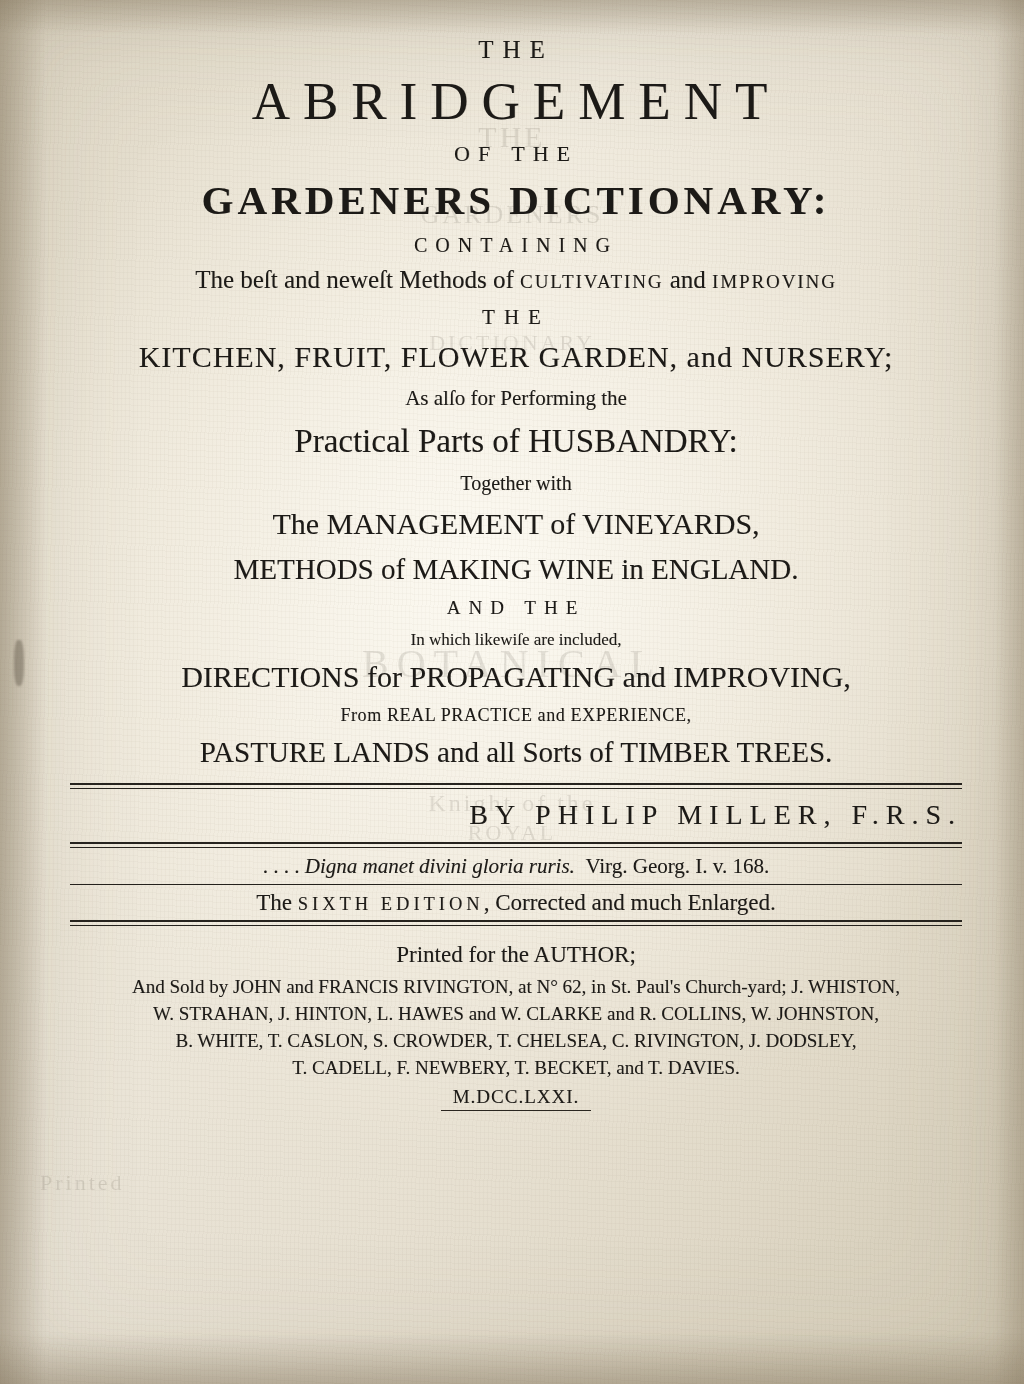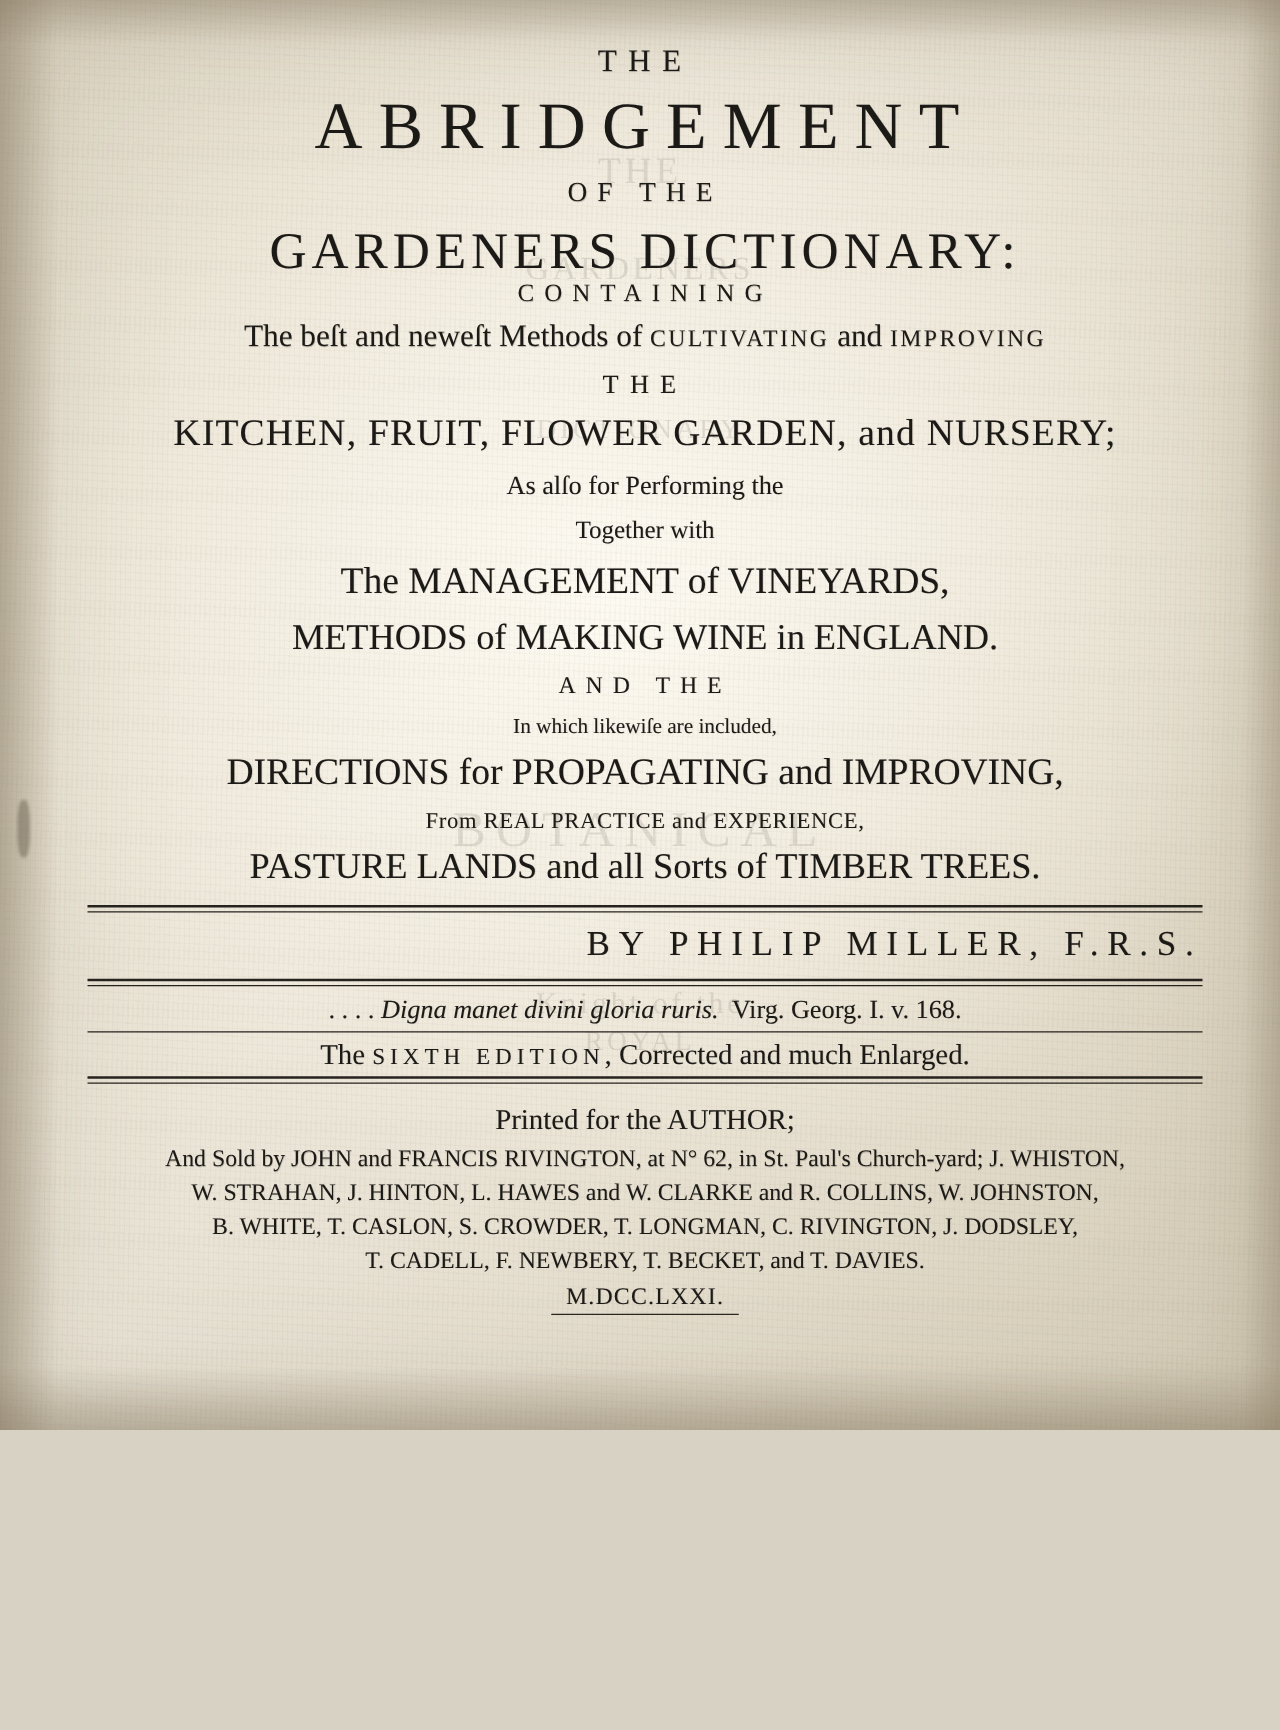--- a/index.html
+++ b/index.html
@@ -12,21 +12,21 @@
     overflow: hidden;
     background: #d8d2c4;
     font-family: "Liberation Serif", serif;
     color: #1c1a17;
   }
 
   
   .page {
     position: relative;
     width: 1024px;
-    height: 1144px;
+    height: 1384px;
     background:
       radial-gradient(ellipse 70% 55% at 48% 42%, rgba(255,253,246,0.85) 0%, rgba(246,241,229,0.55) 45%, rgba(226,218,200,0.25) 75%, rgba(206,196,176,0.18) 100%),
       linear-gradient(115deg, #ded7c6 0%, #e9e3d4 18%, #efeade 38%, #eae4d6 58%, #e2dbca 78%, #d5cdb9 100%);
     overflow: hidden;
   }
   
   .grain {
     position: absolute;
     inset: 0;
     pointer-events: none;
@@ -114,20 +114,22 @@
   .l-abridgement {
     font-size: 53px;
     letter-spacing: 13px;
     margin-bottom: 10px;
     font-weight: 400;
   }
   .l-ofthe { font-size: 22px; letter-spacing: 8px; margin-bottom: 9px; }
   .l-gardeners {
     font-size: 41px;
     letter-spacing: 4px;
+    margin-bottom: 10px;
+    font-weight: bold;
   }
   .l-containing { font-size: 20px; letter-spacing: 8px; margin-bottom: 9px; }
   .l-best { font-size: 25px; margin-bottom: 11px; }
   .l-the2 { font-size: 21px; letter-spacing: 9px; margin-bottom: 10px; }
   .l-kitchen { font-size: 30px; letter-spacing: 1px; margin-bottom: 12px; }
   .l-asalso { font-size: 21px; margin-bottom: 12px; }
   .l-practical { font-size: 33px; margin-bottom: 12px; }
   .l-together { font-size: 20px; margin-bottom: 12px; }
   .l-management { font-size: 30px; margin-bottom: 12px; }
   .l-andthe { font-size: 19px; letter-spacing: 8px; margin-bottom: 11px; }
@@ -212,20 +214,21 @@
     <span class="line l-containing">CONTAINING</span>
 
     <span class="line l-best"><span>The be</span><span>ſ</span><span>t and newe</span><span>ſ</span><span>t Methods of </span><span class="sc">CULTIVATING</span><span> and </span><span class="sc">IMPROVING</span></span>
 
     <span class="line l-the2">THE</span>
 
     <span class="line l-kitchen">KITCHEN, FRUIT, FLOWER GARDEN, and NURSERY;</span>
 
     <span class="line l-asalso">As alſo for Performing the</span>
 
+    <span class="line l-practical">Practical Parts of HUSBANDRY:</span>
 
     <span class="line l-together">Together with</span>
 
     <span class="line l-management">The MANAGEMENT of VINEYARDS,</span>
 
     <span class="line l-methods">METHODS of MAKING WINE in ENGLAND.</span>
 
     <span class="line l-andthe">AND THE</span>
 
     <span class="line l-inwhich">In which likewiſe are included,</span>
@@ -263,21 +266,21 @@
     <div class="rule-pair">
       <div class="a"></div>
       <div class="b"></div>
     </div>
 
     <div class="imprint">
       <span class="line l-printed">Printed for the AUTHOR;</span>
       <div class="l-sold">
         <div>And Sold by JOHN and FRANCIS RIVINGTON, at N° 62, in St. Paul's Church-yard; J. WHISTON,</div>
         <div>W. STRAHAN, J. HINTON, L. HAWES and W. CLARKE and R. COLLINS, W. JOHNSTON,</div>
-        <div>B. WHITE, T. CASLON, S. CROWDER, T. LONGMAN, C. RIVINGTON, J. DODSLEY,</div>
+        <div>B. WHITE, T. CASLON, S. CROWDER, T. CHELSEA, C. RIVINGTON, J. DODSLEY,</div>
         <div>T. CADELL, F. NEWBERY, T. BECKET, and T. DAVIES.</div>
       </div>
       <div class="l-year">M.DCC.LXXI.</div>
       <div class="year-rule"></div>
     </div>
 
   </div>
 
   <div class="grain"></div>
   <div class="vignette"></div>

